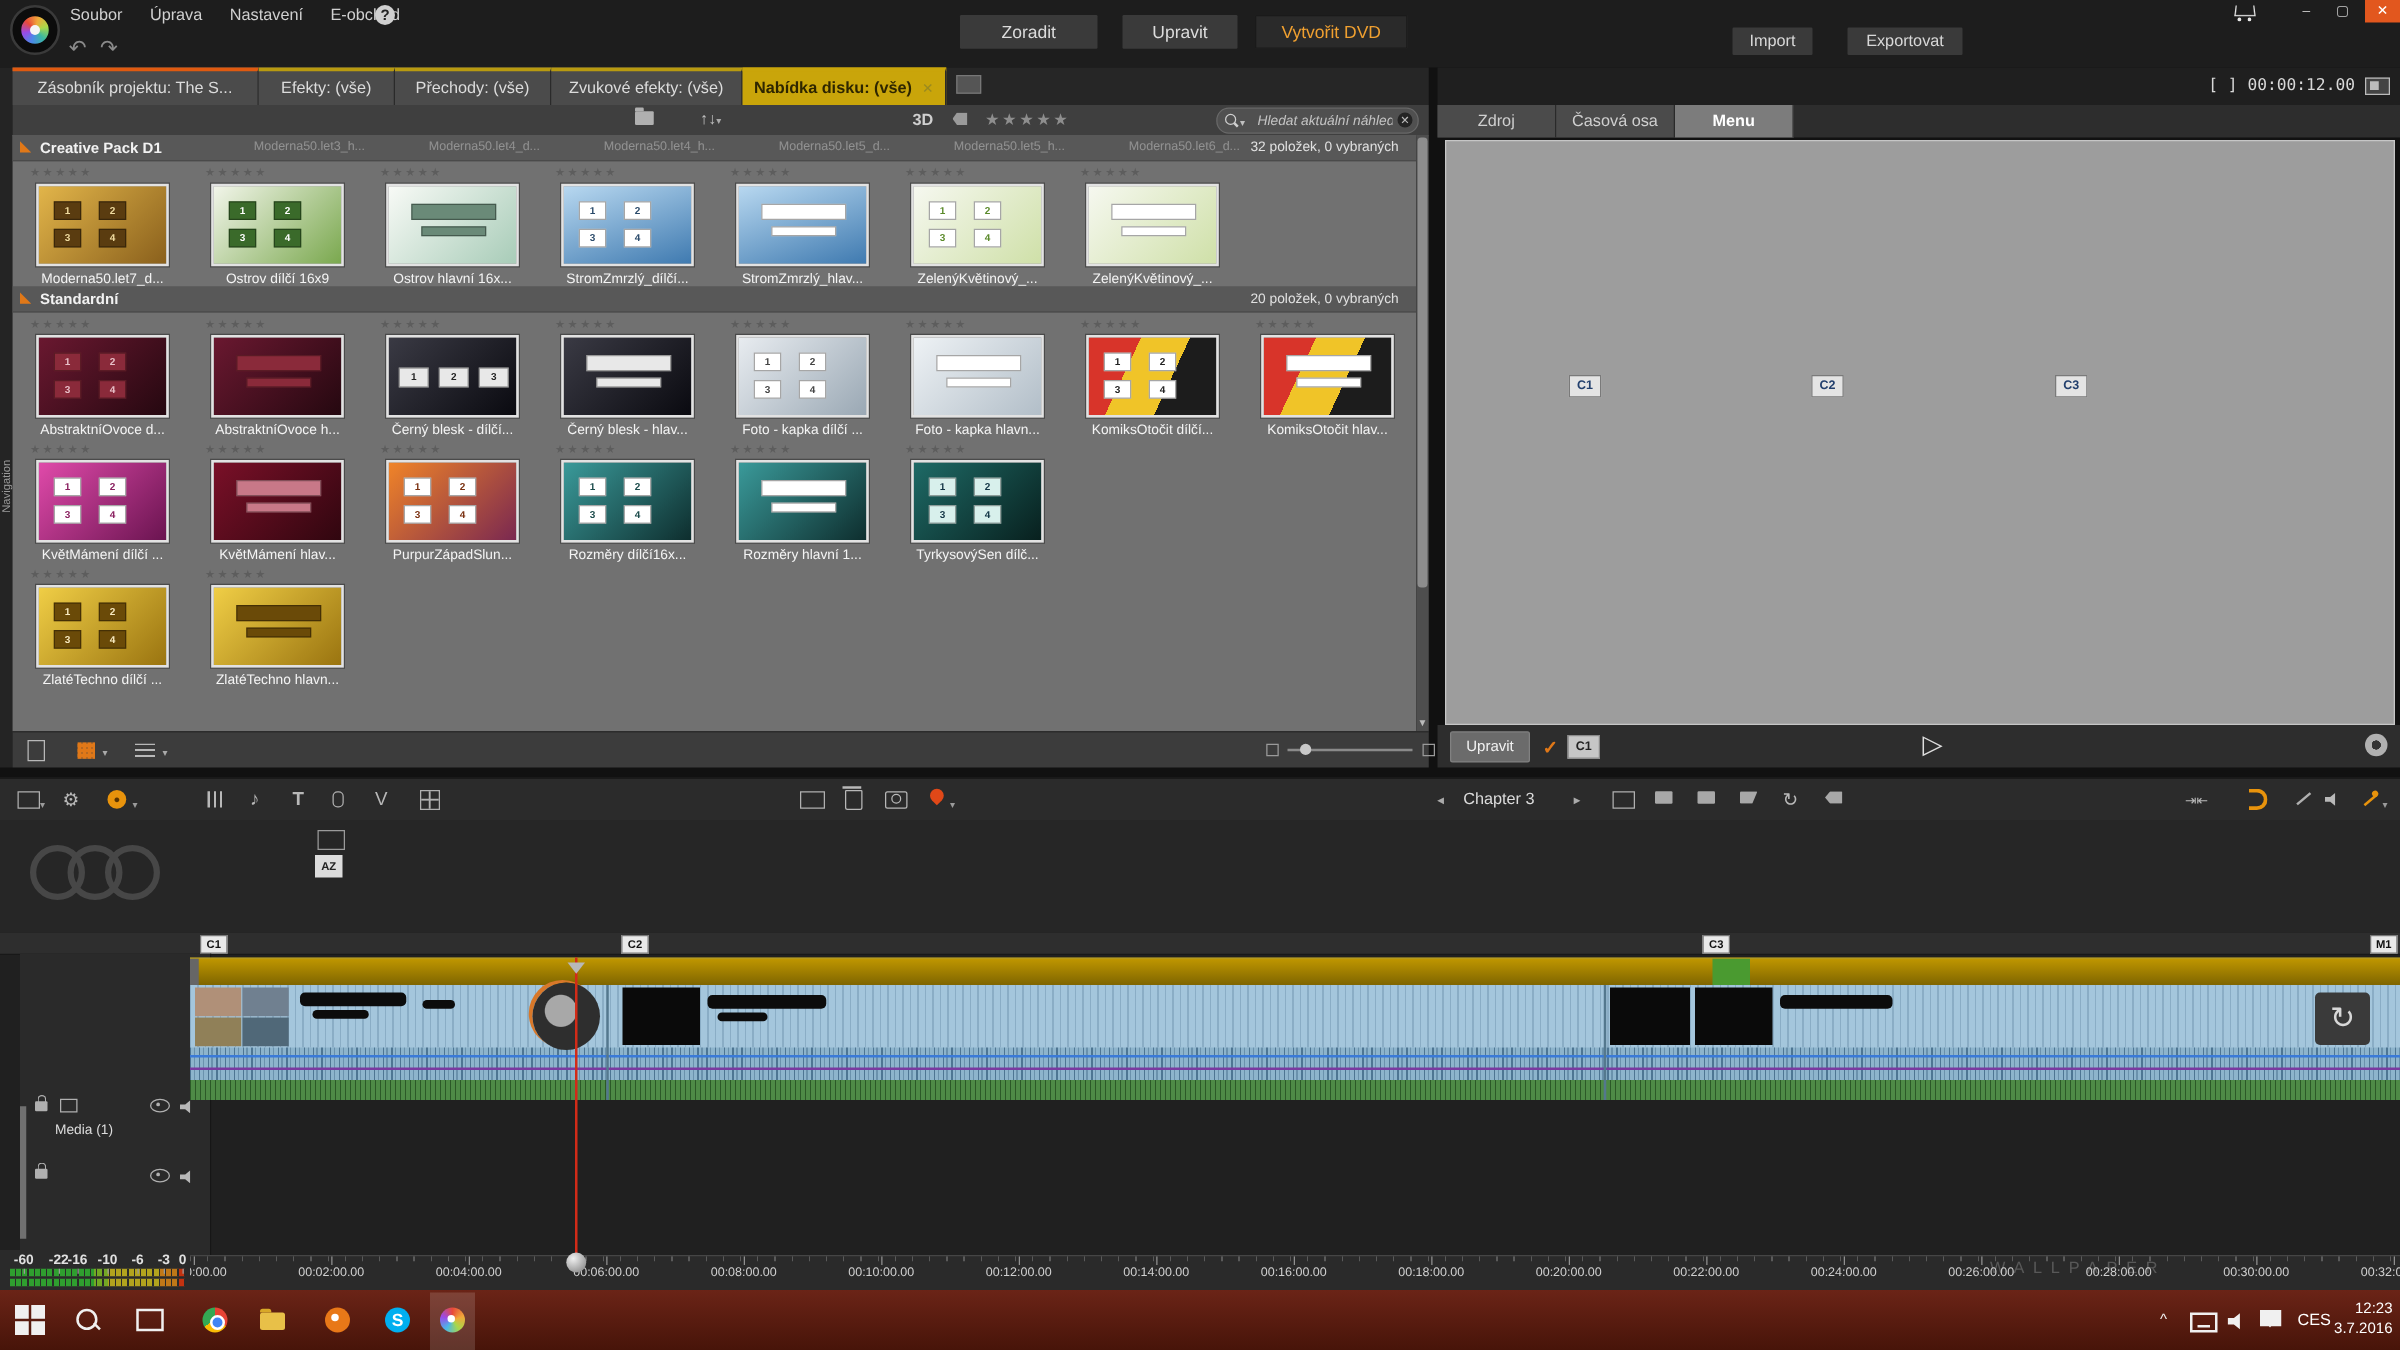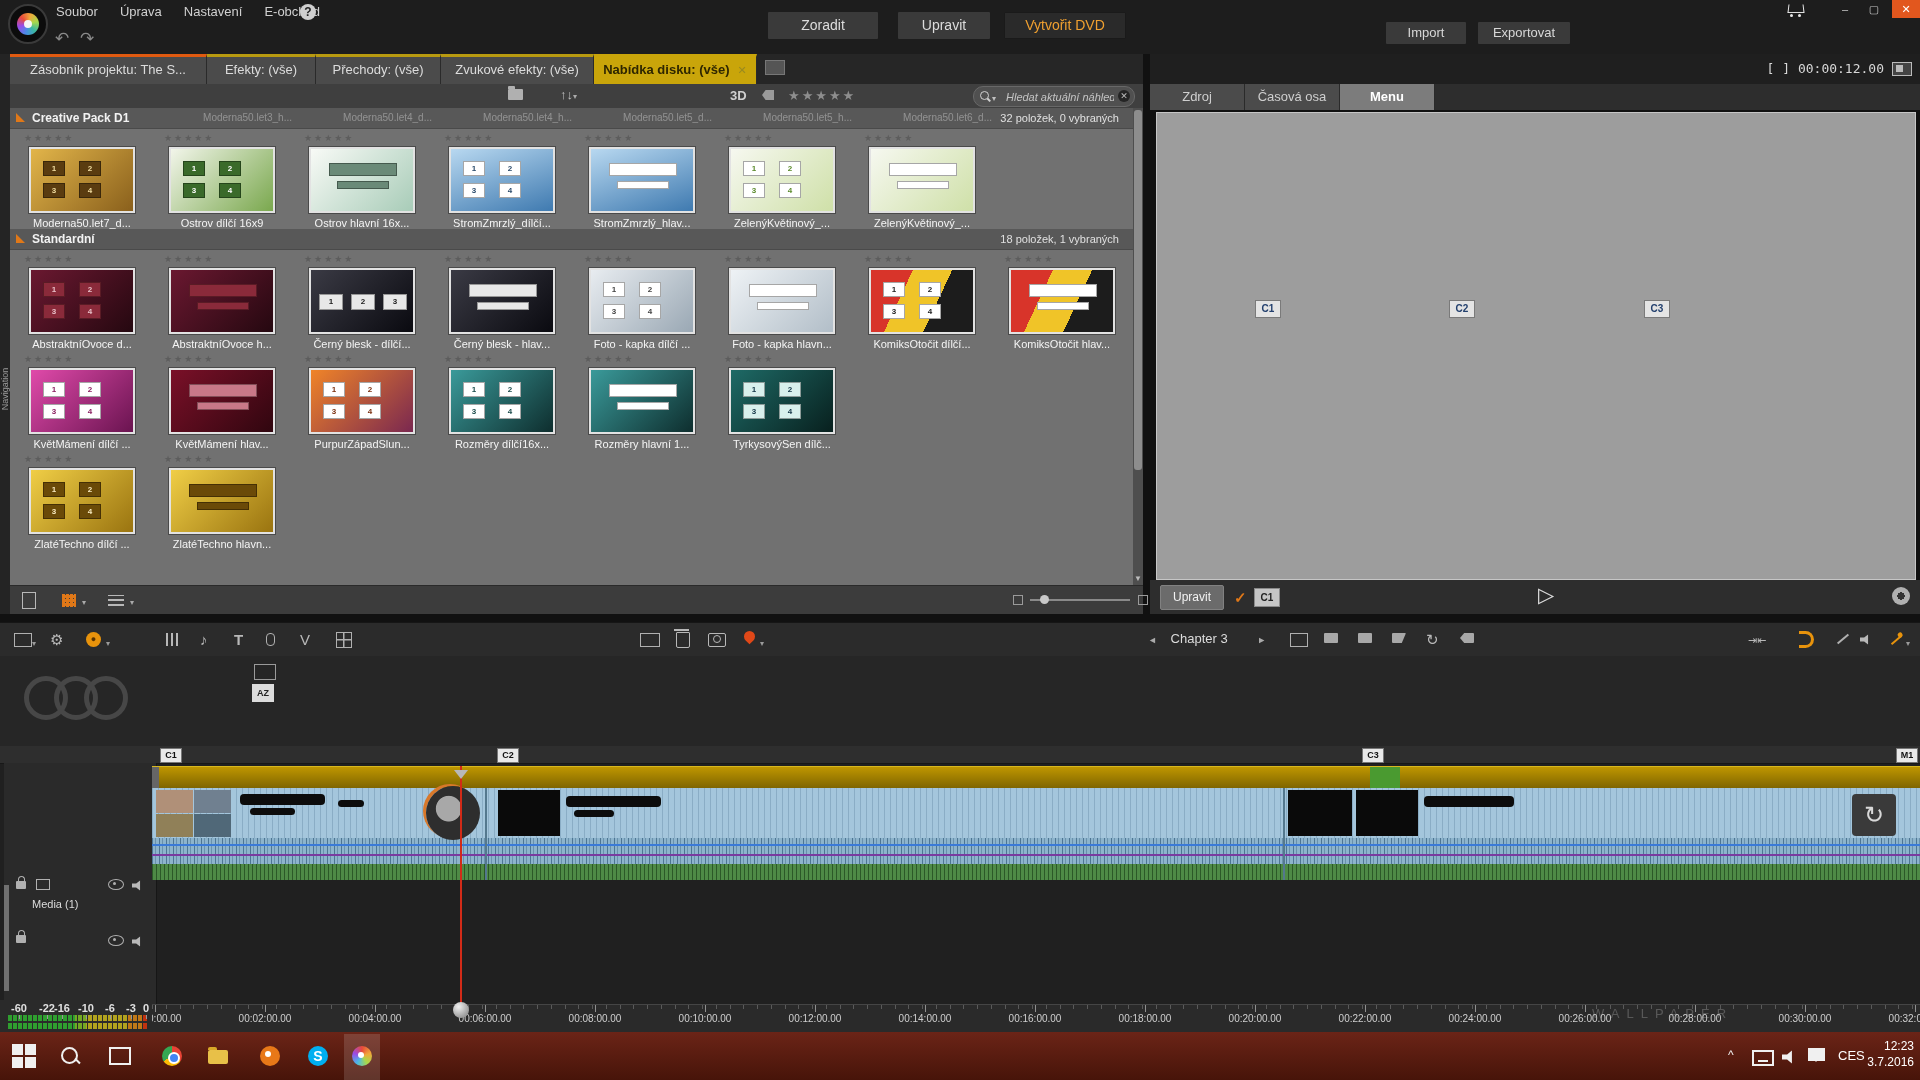--- a/index.html
+++ b/index.html
@@ -137,21 +137,21 @@
   #menu1 .red{position:absolute;left:24px;top:11px;width:36px;height:36px;background:#c42020;border-radius:5px;}
   #menu1 .no{position:absolute;left:8px;top:8px;width:16px;height:16px;border:3px solid #2a2a2a;border-radius:50%;}
   #menu1 .no:before{content:"";position:absolute;left:-1px;top:6px;width:18px;height:3px;background:#2a2a2a;transform:rotate(-45deg);}
   #menu1 .lbl{position:absolute;left:0;bottom:1px;width:100%;text-align:center;color:#ececec;font-size:11px;}
   #az-film{left:254px;top:8px;width:20px;height:14px;border:1.5px solid #9a9a9a;}
   #az-box{left:252px;top:28px;width:22px;height:18px;background:#dcdcdc;color:#222;font-size:9px;font-weight:bold;
     text-align:center;line-height:18px;}
   #marker-row{left:0;top:90px;width:1920px;height:17px;background:#2e2e2e;border-bottom:1px solid #181818;}
   .tl-marker{position:absolute;top:2px;width:20px;height:13px;background:#e9e9e9;border:1px solid #777;color:#111;
     font-size:9px;font-weight:bold;text-align:center;line-height:13px;}
-  #trackhead{left:4px;top:107px;width:152px;height:245px;background:#2a2a2a;border-right:1px solid #161616;}
+  #trackhead{left:16px;top:107px;width:152px;height:245px;background:#2a2a2a;border-right:1px solid #161616;}
   .lock{position:absolute;width:10px;height:8px;background:#b0b0b0;border-radius:1px;}
   .lock:before{content:"";position:absolute;left:1.5px;top:-5px;width:5px;height:5px;border:1.5px solid #b0b0b0;border-bottom:0;border-radius:4px 4px 0 0;}
   .eye{position:absolute;width:14px;height:9px;border:1.5px solid #b0b0b0;border-radius:50%;}
   .eye:before{content:"";position:absolute;left:4px;top:2px;width:3px;height:3px;background:#b0b0b0;border-radius:50%;}
   #media-label{left:28px;top:135px;color:#dcdcdc;font-size:11px;}
   #active-bar{left:0;top:122px;width:5px;height:106px;background:#707070;}
   
   #gold-track{left:152px;top:110px;width:1768px;height:22px;background:linear-gradient(#bf9600,#7c6300);border-top:1px solid #d8b820;}
   #gold-green{position:absolute;left:1218px;top:0;width:30px;height:22px;background:#4a9a30;}
   #gold-notch{position:absolute;left:0;top:0;width:7px;height:22px;background:#666;}
@@ -231,21 +231,21 @@
   <div id="menubar" class="abs">
       <div class="menu-item">Soubor</div>
       <div class="menu-item">Úprava</div>
       <div class="menu-item">Nastavení</div>
       <div class="menu-item">E-obchod</div>
     </div>
   <div id="help-badge" class="abs">?</div>
   <div class="abs hist" style="left:55px;top:28px">↶</div>
   <div class="abs hist" style="left:80px;top:28px">↷</div>
   <div id="modebar"></div>
-  <div class="abs iebtn" style="left:1386px;width:80px">Import</div>
+  <div class="abs iebtn" style="left:1386px;width:64px">Import</div>
   <div class="abs iebtn" style="left:1478px;width:92px">Exportovat</div>
   <div id="cart" class="abs">
       <span class="b"></span>
       <span class="w1"></span>
       <span class="w2"></span>
     </div>
   <div class="abs winbtn" style="left:1832px">–</div>
   <div class="abs winbtn" style="left:1861px">▢</div>
   <div class="abs winbtn" id="btn-close" style="left:1892px;width:28px">✕</div>
 </div>
@@ -350,21 +350,21 @@
         <div class="thumb" style="background: linear-gradient(135deg, rgb(246, 248, 240), rgb(207, 224, 168));">
           <div class="plate" style="left: 18px; top: 14px; width: 66px; height: 11px; font-size: 8px; line-height: 11px; background: rgb(255, 255, 255); color: rgb(90, 138, 42);"></div>
           <div class="plate" style="left: 26px; top: 32px; width: 50px; height: 6px; font-size: 8px; line-height: 6px; background: rgb(255, 255, 255); color: rgb(90, 138, 42);"></div>
         </div>
         <div class="item-label">ZelenýKvětinový_...</div>
       </div>
     </div>
     <div class="grp-header">
       <div class="grp-tri"></div>
       <div class="grp-name">Standardní</div>
-      <div class="grp-count">18 položek, 1 vybraných</div>
+      <div class="grp-count">20 položek, 0 vybraných</div>
     </div>
     <div class="lib-row">
       <div class="lib-item">
         <div class="item-stars">★★★★★</div>
         <div class="thumb" style="background: linear-gradient(135deg, rgb(106, 24, 48), rgb(37, 8, 16));">
           <div class="plate" style="left: 12px; top: 12px; width: 20px; height: 13px; font-size: 8px; line-height: 13px; background: rgb(138, 42, 58); color: rgb(232, 192, 200);">1</div>
           <div class="plate" style="left: 48px; top: 12px; width: 20px; height: 13px; font-size: 8px; line-height: 13px; background: rgb(138, 42, 58); color: rgb(232, 192, 200);">2</div>
           <div class="plate" style="left: 12px; top: 34px; width: 20px; height: 13px; font-size: 8px; line-height: 13px; background: rgb(138, 42, 58); color: rgb(232, 192, 200);">3</div>
           <div class="plate" style="left: 48px; top: 34px; width: 20px; height: 13px; font-size: 8px; line-height: 13px; background: rgb(138, 42, 58); color: rgb(232, 192, 200);">4</div>
         </div>

